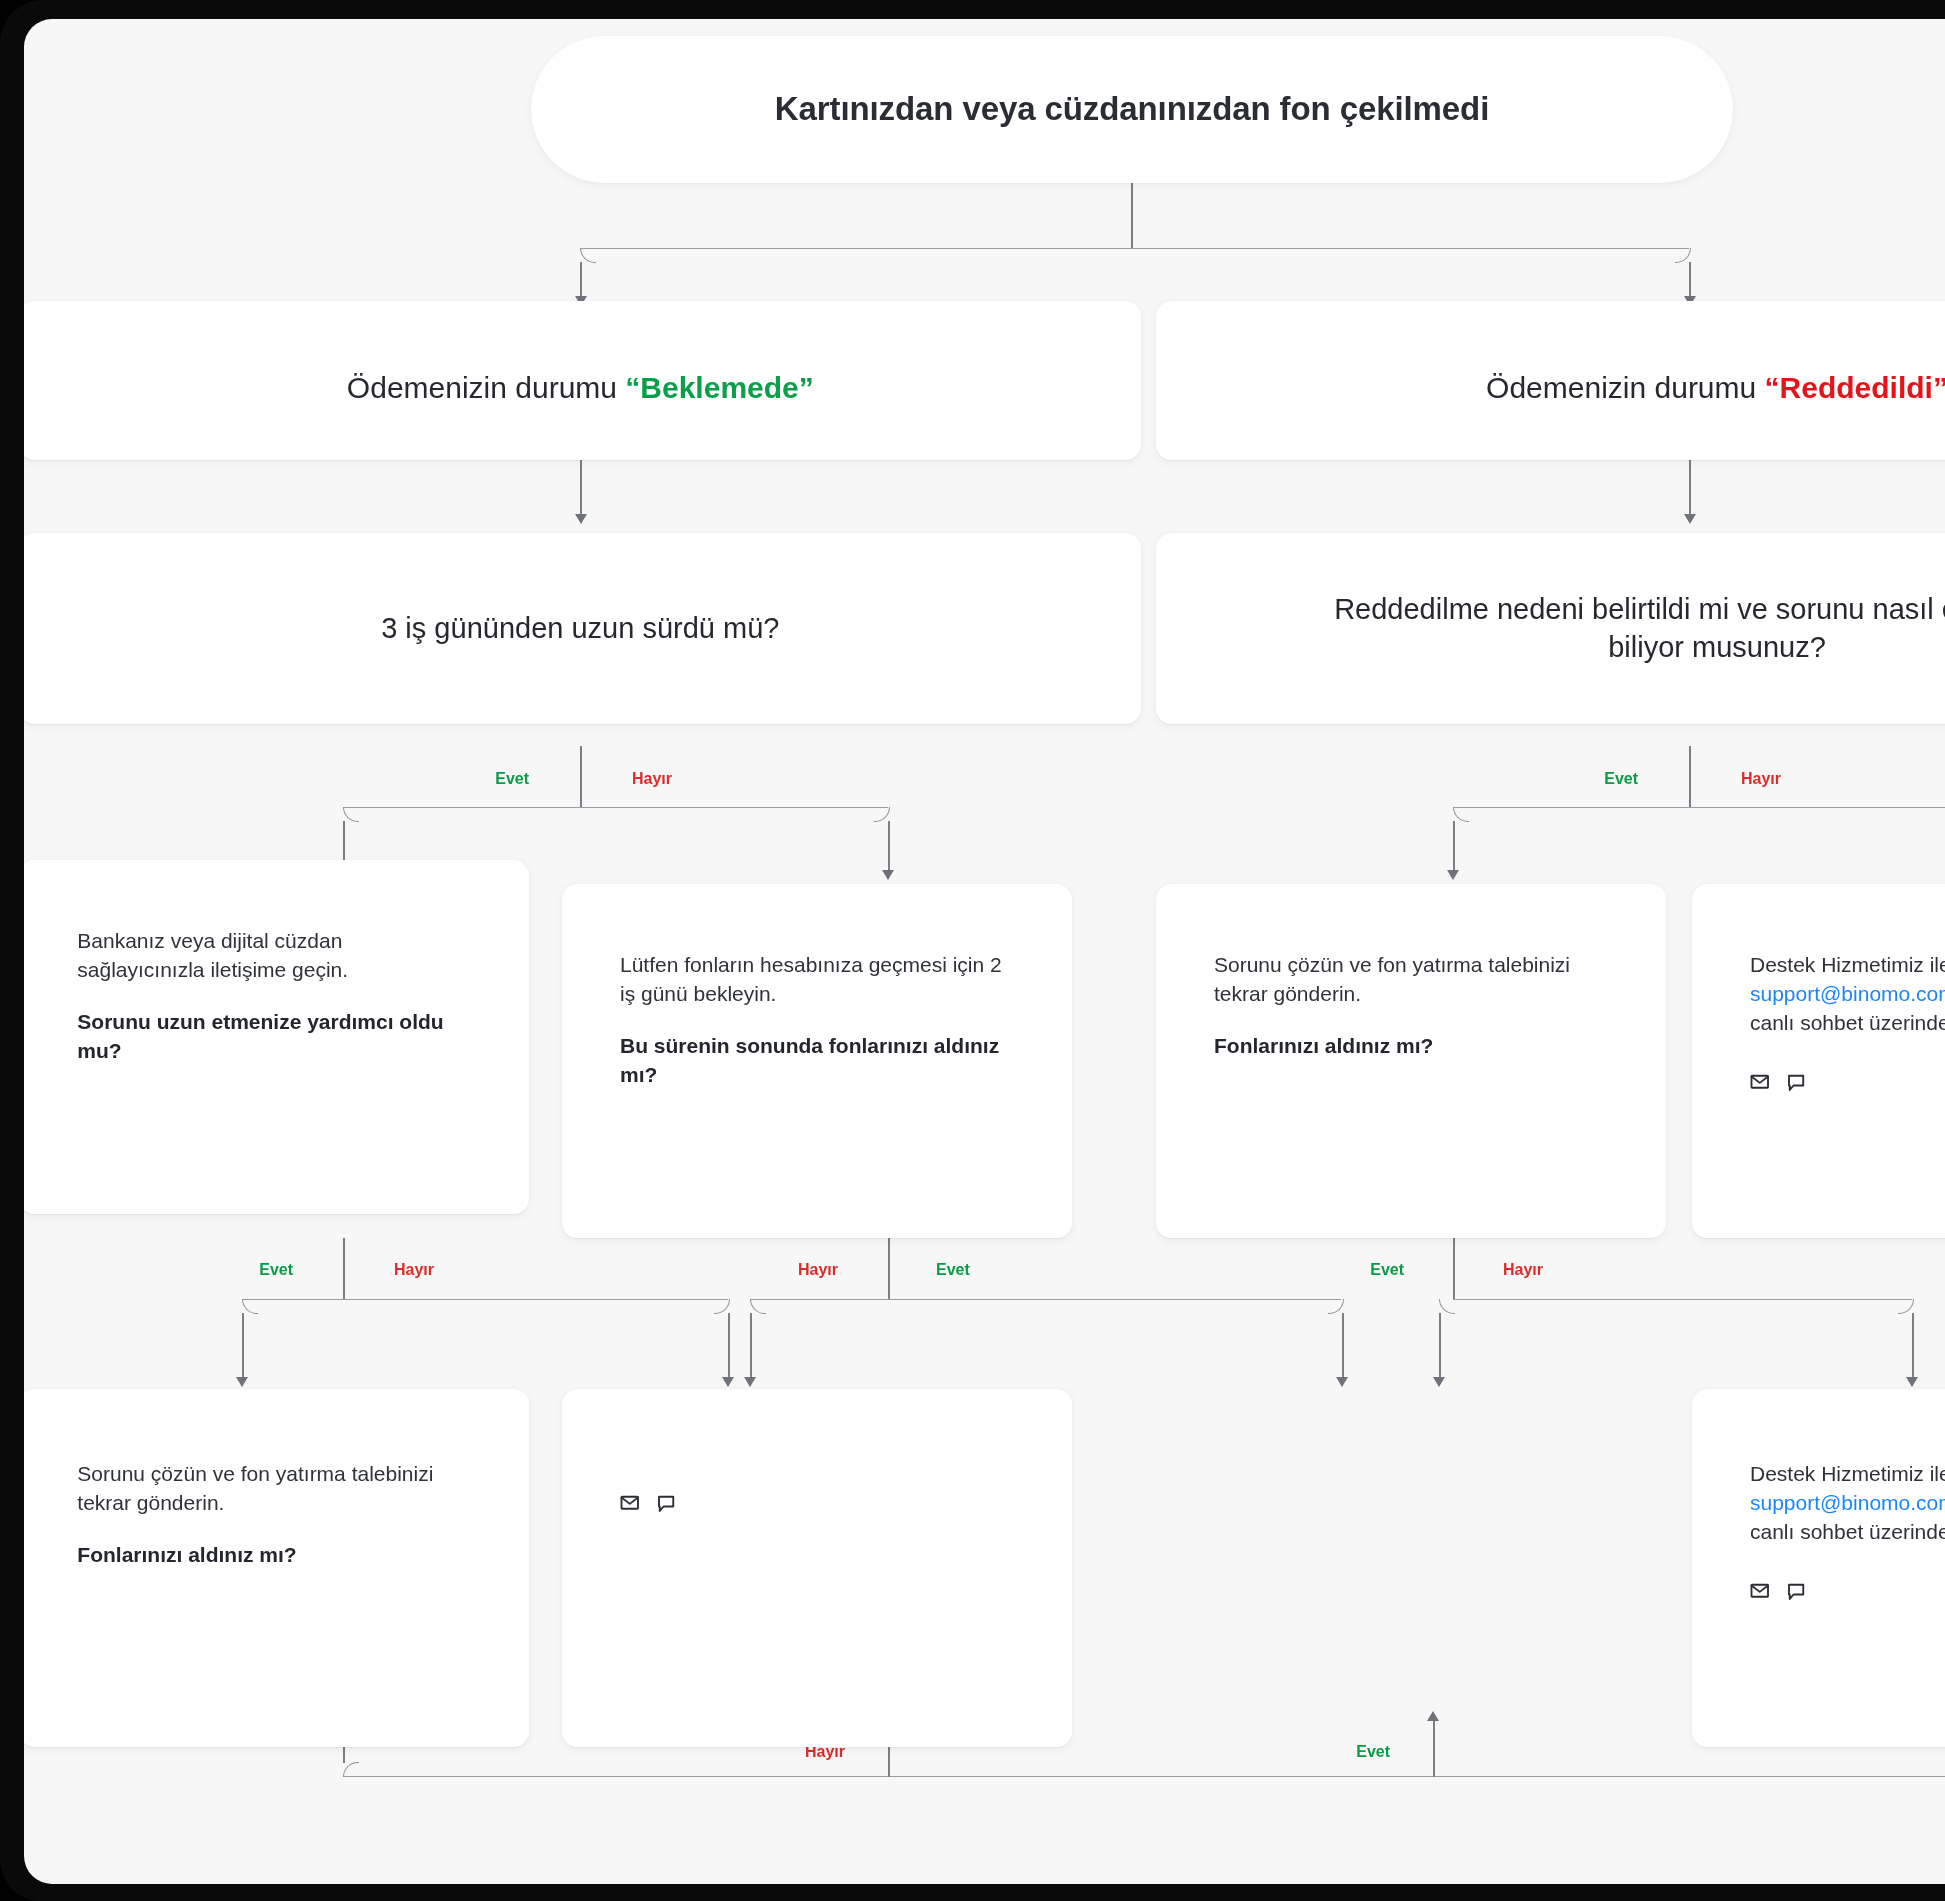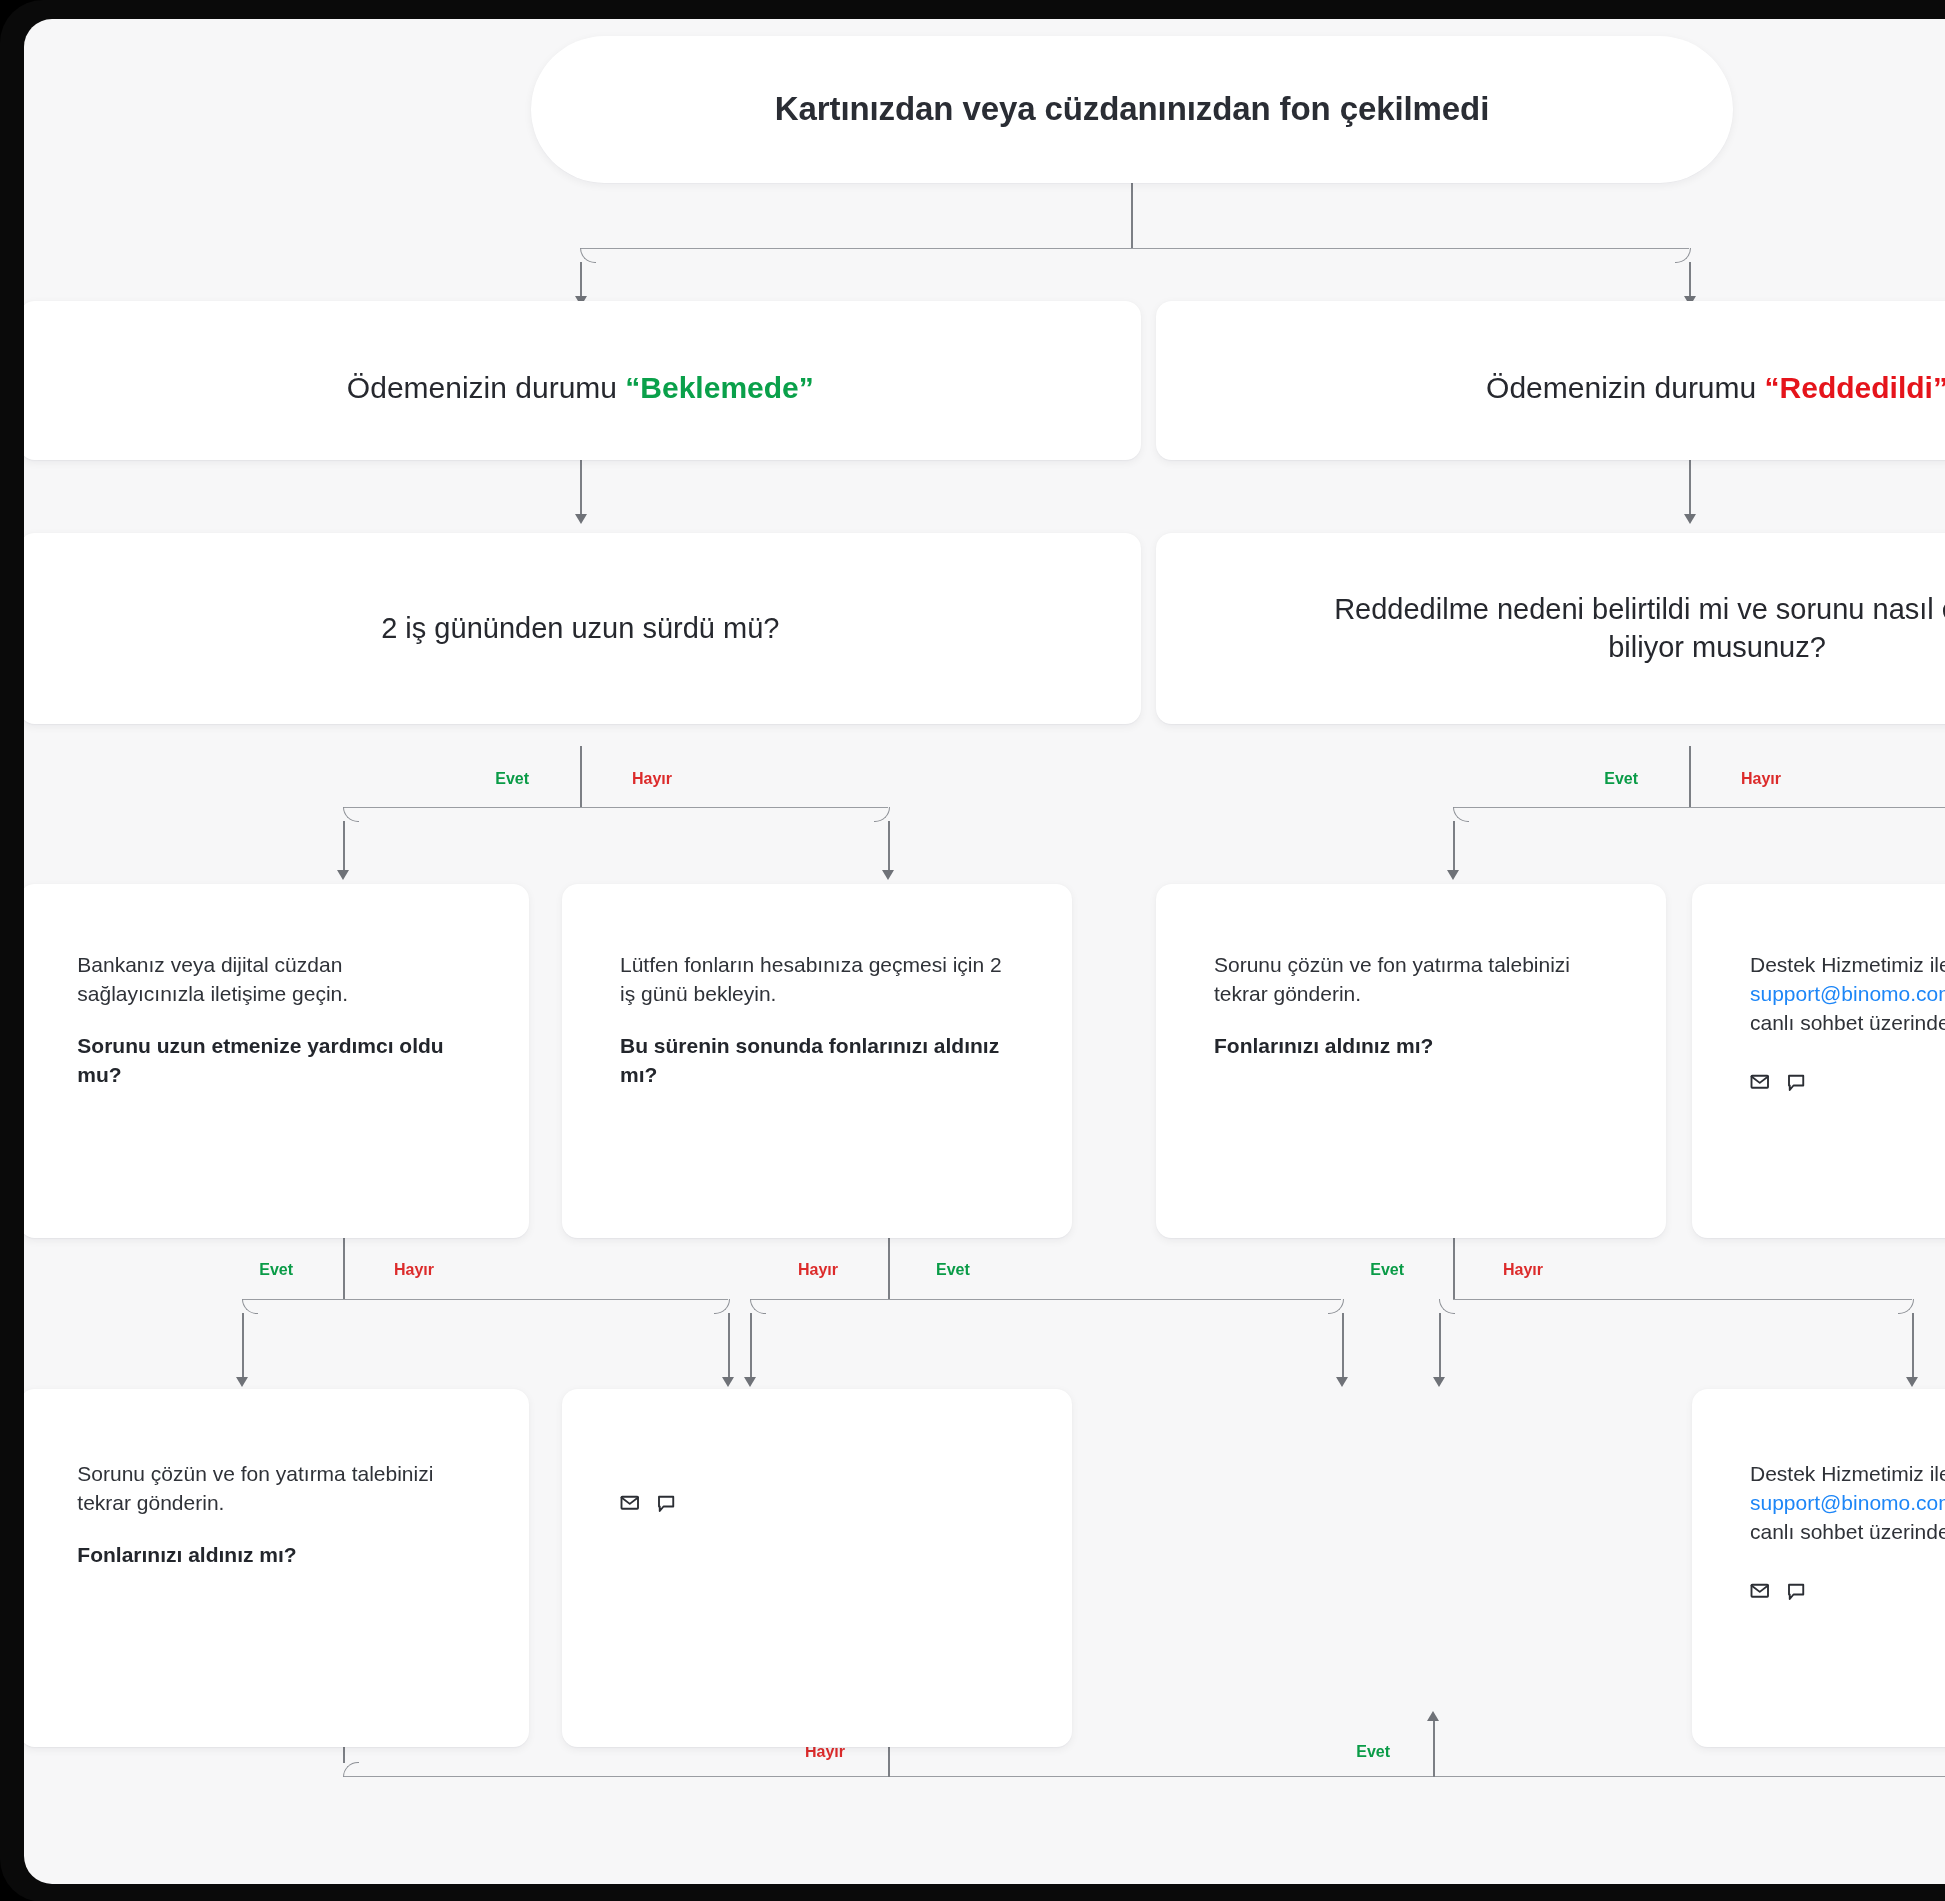--- a/index.html
+++ b/index.html
@@ -242,28 +242,28 @@
 
     <div class="node node-center" style="left:-4.7px; top:282px; width:1122px; height:159px;">
       <div class="t-status"><span>Ödemenizin durumu </span><span class="hl-green">“Beklemede”</span></div>
     </div>
 
     <div class="node node-center" style="left:1132px; top:282px; width:1122px; height:159px;">
       <div class="t-status"><span>Ödemenizin durumu </span><span class="hl-red">“Reddedildi”</span></div>
     </div>
 
     <div class="node node-center" style="left:-4.7px; top:514px; width:1122px; height:191px;">
-      <div class="t-q">2 iş gününden uzun sürdü mü?</div>
+      <div class="t-q">3 iş gününden uzun sürdü mü?</div>
     </div>
 
     <div class="node node-center" style="left:1132px; top:514px; width:1122px; height:191px;">
       <div class="t-q" style="max-width:778px;">Reddedilme nedeni belirtildi mi ve sorunu nasıl çözeceğinizi biliyor musunuz?</div>
     </div>
 
-    <div class="node" style="left:-4.7px; top:865px; width:510px; height:354px;">
+    <div class="node" style="left:-4.7px; top:841px; width:510px; height:354px;">
       <div class="node-body" style="top:66px;">
         <div class="t-body">Bankanız veya dijital cüzdan sağlayıcınızla iletişime geçin.</div>
         <div class="gap"></div>
         <div class="t-body bold">Sorunu uzun etmenize yardımcı oldu mu?</div>
       </div>
     </div>
 
     <div class="node" style="left:538px; top:865px; width:510px; height:354px;">
       <div class="node-body" style="top:66px;">
         <div class="t-body">Lütfen fonların hesabınıza geçmesi için 2 iş günü bekleyin.</div>

